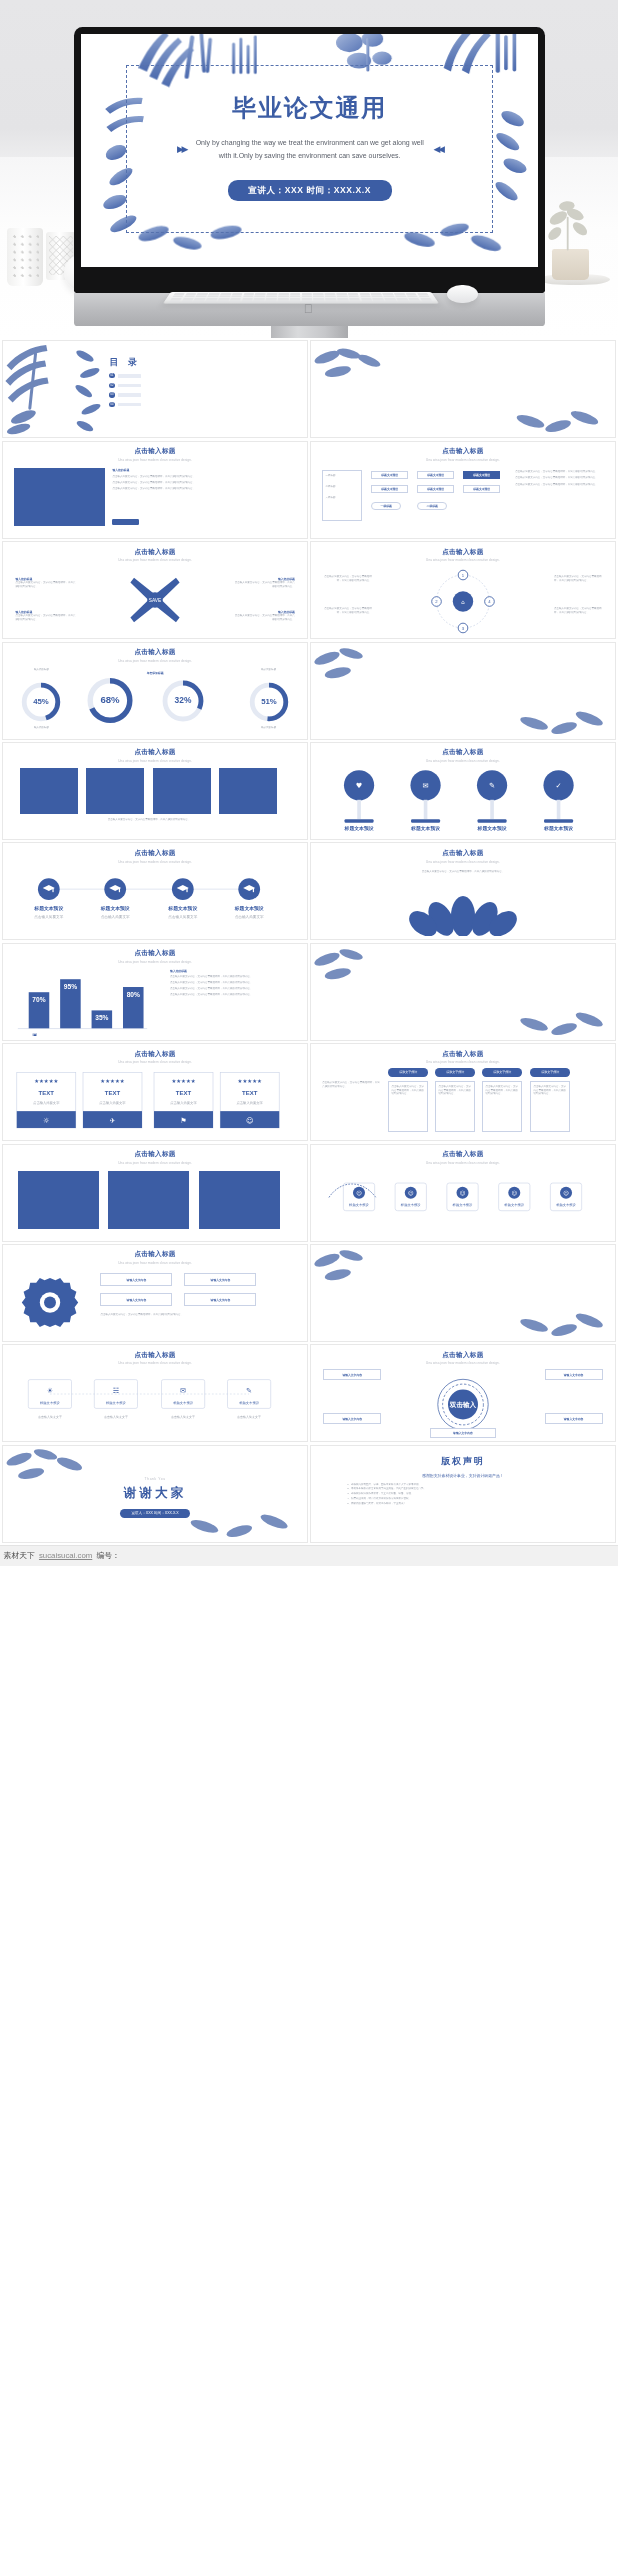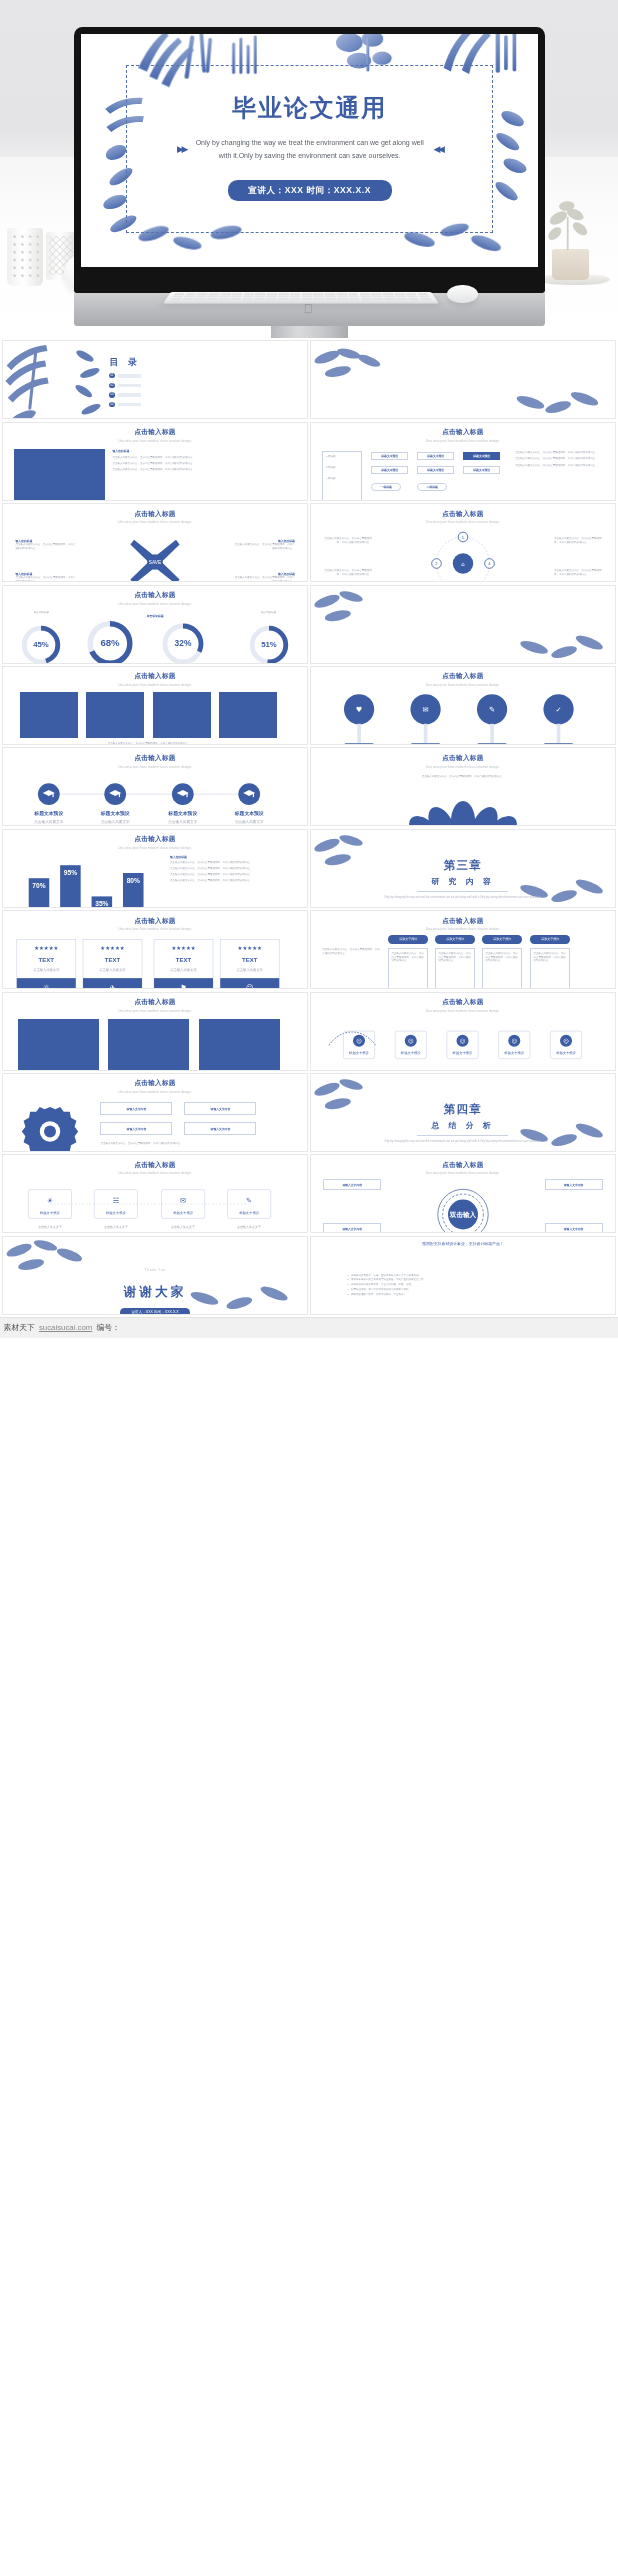--- a/index.html
+++ b/index.html
@@ -129,21 +129,21 @@
 
   
   .leafwrap { position:absolute; inset:0; pointer-events:none; }
 
   
   .grid {
     width:618px; padding:0; display:grid; grid-template-columns:1fr 1fr;
     column-gap:2.4px; row-gap:2.4px; background:#ffffff; padding:2.4px;
   }
   .slide {
-    position:relative; width:100%; height:79px; background:#ffffff;
+    position:relative; width:100%; height:98px; background:#ffffff;
     border:0.6px solid #e8e8e8; overflow:hidden;
   }
   .s-title {
     text-align:center; color:#3c5da4; font-weight:bold; font-size:6.6px; padding-top:5.4px;
     letter-spacing:0.3px;
   }
   .s-sub {
     text-align:center; color:#b9bcc4; font-size:3.1px; padding-top:1.8px; letter-spacing:0.1px;
   }
   .tiny { font-size:2.5px; color:#9aa0ab; line-height:1.45; }
@@ -724,26 +724,20 @@
         <ellipse cx="44" cy="46" rx="22" ry="8" transform="rotate(-12 44 46)"></ellipse>
       </g>
     </svg>
     <svg class="abs" style="right:0;bottom:0;width:103px;height:42px" viewBox="0 0 170 70">
       <g fill="#5571ad" opacity=".8">
         <ellipse cx="36" cy="44" rx="24" ry="8" transform="rotate(18 36 44)"></ellipse>
         <ellipse cx="86" cy="52" rx="22" ry="8" transform="rotate(-16 86 52)"></ellipse>
         <ellipse cx="128" cy="36" rx="24" ry="8" transform="rotate(22 128 36)"></ellipse>
       </g>
     </svg>
-    <div class="abs" style="left:0;right:0;top:28px;">
-      <div class="sec-num">第三章</div>
-      <div class="sec-name">研 究 内 容</div>
-      <div class="sec-line"></div>
-      <div class="sec-en">Only by changing the way we treat the environment can we get along well with it.Only by saving the environment can save ourselves.</div>
-    </div>
   </div>
 
   <div class="slide">
     <div class="s-title">点击输入标题</div>
     <div class="s-sub">Una wisa jeon froar modern clean creative design.</div>
     <svg class="abs" style="left:11px;top:25px;width:268px;height:65px" viewBox="0 0 444 108">
       <g>
         <rect x="4" y="6" width="98" height="92" fill="none" stroke="#c9d2e6"></rect>
         <text x="53" y="24" font-size="9" fill="#3c5da4" text-anchor="middle" font-family="DejaVu Sans">★★★★★</text>
         <text x="53" y="44" font-size="10" fill="#3c5da4" text-anchor="middle" font-weight="bold" font-family="Liberation Sans">TEXT</text>
@@ -871,26 +865,20 @@
         <ellipse cx="44" cy="46" rx="22" ry="8" transform="rotate(-12 44 46)"></ellipse>
       </g>
     </svg>
     <svg class="abs" style="right:0;bottom:0;width:103px;height:42px" viewBox="0 0 170 70">
       <g fill="#5571ad" opacity=".8">
         <ellipse cx="36" cy="44" rx="24" ry="8" transform="rotate(18 36 44)"></ellipse>
         <ellipse cx="86" cy="52" rx="22" ry="8" transform="rotate(-16 86 52)"></ellipse>
         <ellipse cx="128" cy="36" rx="24" ry="8" transform="rotate(22 128 36)"></ellipse>
       </g>
     </svg>
-    <div class="abs" style="left:0;right:0;top:28px;">
-      <div class="sec-num">第四章</div>
-      <div class="sec-name">总 结 分 析</div>
-      <div class="sec-line"></div>
-      <div class="sec-en">Only by changing the way we treat the environment can we get along well with it.Only by saving the environment can save ourselves.</div>
-    </div>
   </div>
 
   <div class="slide">
     <div class="s-title">点击输入标题</div>
     <div class="s-sub">Una wisa jeon froar modern clean creative design.</div>
     <svg class="abs" style="left:9.7px;top:25px;width:273px;height:66px" viewBox="0 0 452 110">
       <line x1="60" y1="40" x2="392" y2="40" stroke="#cdd6e8" stroke-width="1" stroke-dasharray="3 3"></line>
       <g>
         <rect x="24" y="16" width="72" height="48" rx="3" fill="none" stroke="#c9d2e6"></rect>
         <text x="60" y="38" font-size="12" fill="#3c5da4" text-anchor="middle" font-family="DejaVu Sans">☀</text>
@@ -945,26 +933,27 @@
     </svg>
     <svg class="abs" style="right:0;bottom:0;width:139px;height:42px" viewBox="0 0 230 70">
       <g fill="#5571ad" opacity=".8">
         <ellipse cx="60" cy="44" rx="24" ry="8" transform="rotate(18 60 44)"></ellipse>
         <ellipse cx="118" cy="52" rx="22" ry="8" transform="rotate(-16 118 52)"></ellipse>
         <ellipse cx="176" cy="36" rx="24" ry="8" transform="rotate(22 176 36)"></ellipse>
       </g>
     </svg>
     <div class="abs" style="left:0;right:0;top:31px;text-align:center">
       <div style="font-size:3.3px;color:#b9bcc4;letter-spacing:0.6px">Thank You</div>
-      <div style="font-size:12.7px;font-weight:bold;color:#3c5da4;letter-spacing:3px;margin-top:12px">谢谢大家</div>
+      <div style="font-size:12.7px;font-weight:bold;color:#3c5da4;letter-spacing:3px;margin-top:4px">谢谢大家</div>
       <div style="display:inline-block;margin-top:7.2px;background:#3c5da4;color:#fff;font-size:3.6px;padding:2.4px 11px;border-radius:5.4px">宣讲人：XXX  时间：XXX.X.X</div>
     </div>
   </div>
 
   <div class="slide">
+    <div style="text-align:center;padding-top:9.7px;font-size:9px;font-weight:bold;color:#3c5da4;letter-spacing:1.8px">版权声明</div>
     <div style="text-align:center;margin-top:4.8px;font-size:3.9px;color:#3c5da4">感谢您支持素材设计事业，支持设计细致产品！</div>
     <div class="abs" style="left:36px;right:36px;top:37px">
       <div class="tiny" style="line-height:1.9">1、本模板内所有图片、字体、图标等素材仅供个人学习参考使用。</div>
       <div class="tiny" style="line-height:1.9">2、请勿将本模板内所含素材用于商业用途，由此产生的法律责任自负。</div>
       <div class="tiny" style="line-height:1.9">3、本模板版权归原作者所有，禁止二次销售、转售、传播。</div>
       <div class="tiny" style="line-height:1.9">4、如需商业使用，请自行联系素材版权方购买相应授权。</div>
       <div class="tiny" style="line-height:1.9">5、感谢您的理解与支持，祝您工作顺利，学业有成！</div>
     </div>
   </div>
 

